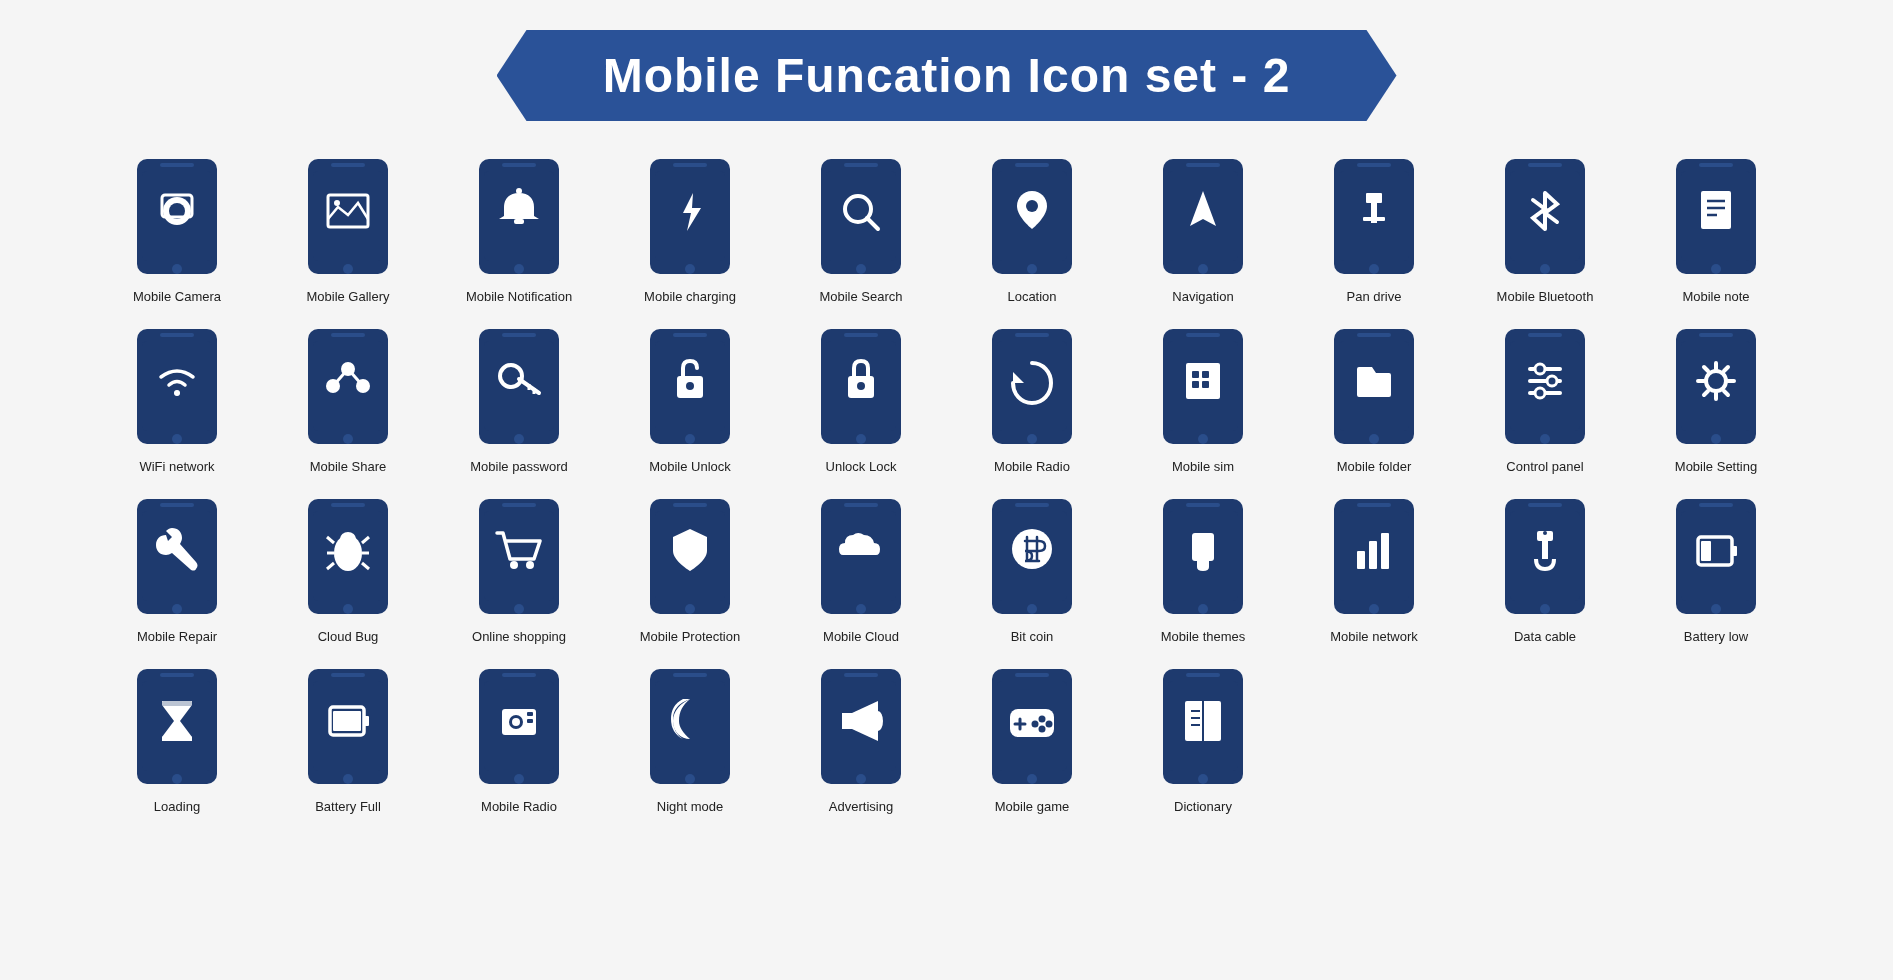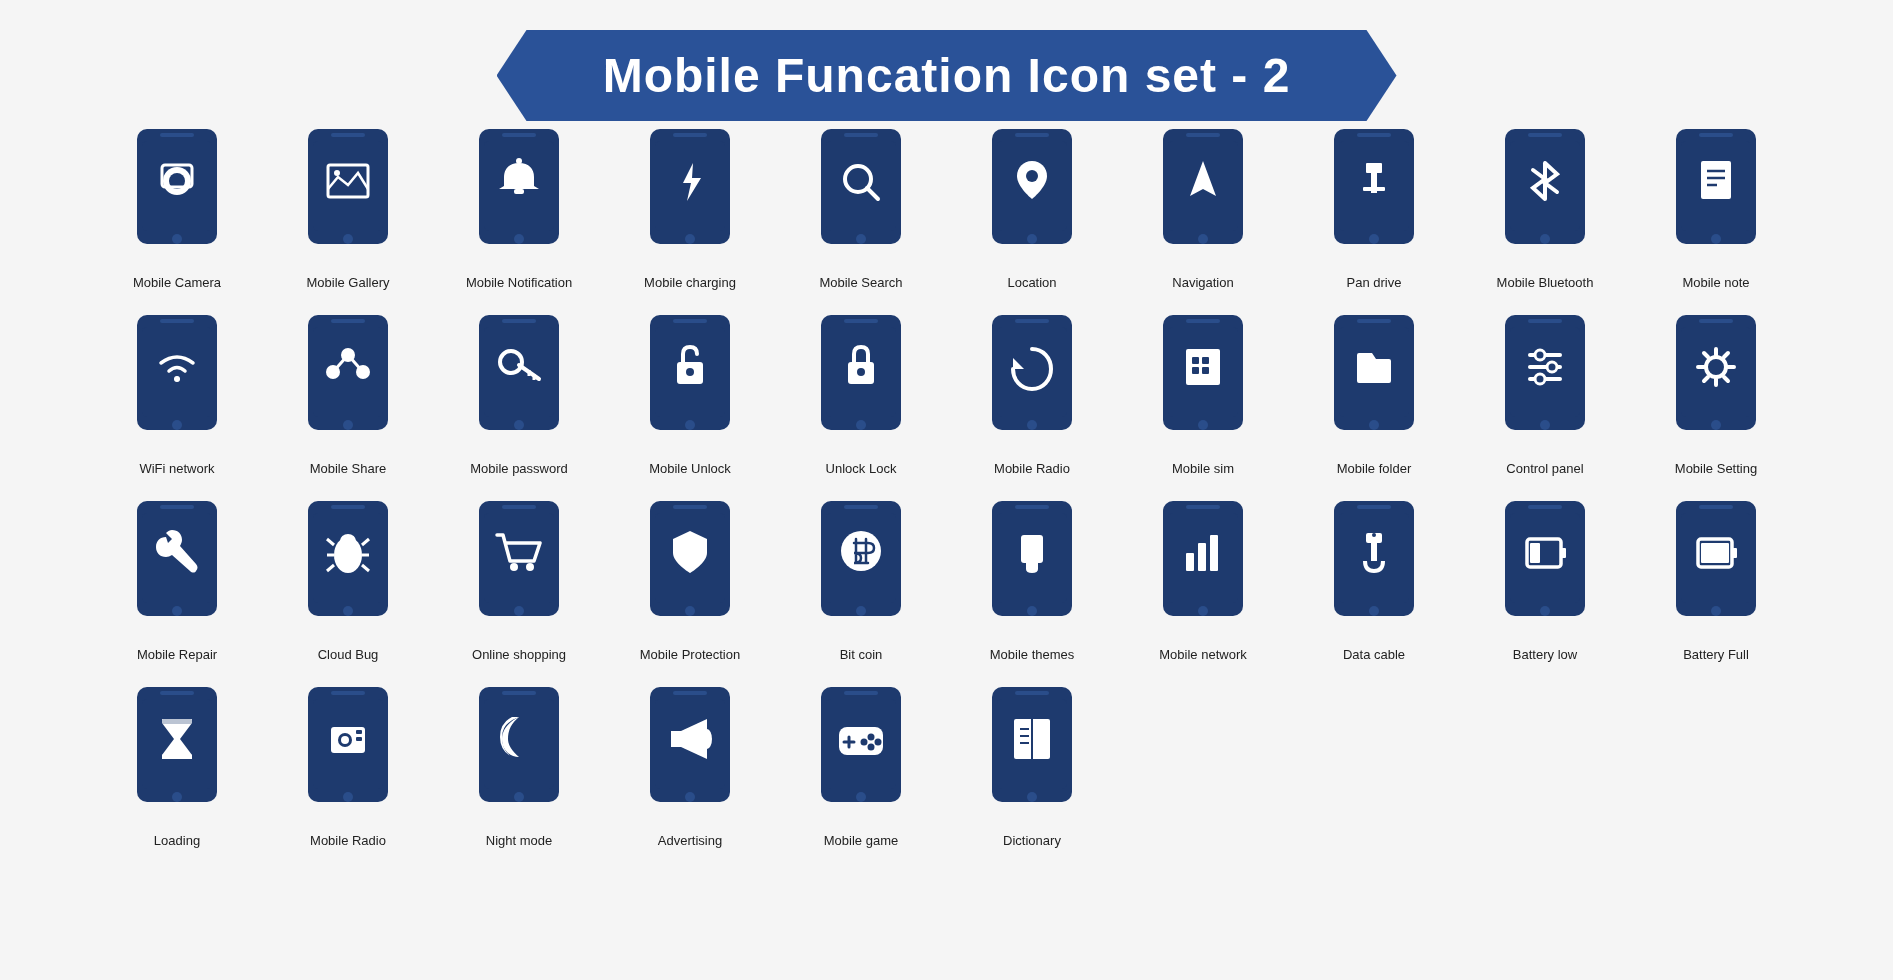--- a/index.html
+++ b/index.html
@@ -9,20 +9,21 @@
       display: flex;
       flex-direction: column;
       align-items: center;
       padding: 20px;
       min-height: 980px;
       width: 1893px;
     }
 
     .banner {
       position: relative;
+      margin-bottom: 30px;
       margin-top: 10px;
     }
 
     .banner-shape {
       background: #2a5298;
       padding: 18px 80px;
       clip-path: polygon(30px 0%, calc(100% - 30px) 0%, 100% 50%, calc(100% - 30px) 100%, 30px 100%, 0% 50%);
       display: flex;
       align-items: center;
       justify-content: center;
@@ -40,21 +41,21 @@
       display: grid;
       grid-template-columns: repeat(10, 1fr);
       gap: 15px 10px;
       width: 1700px;
     }
 
     .icon-item {
       display: flex;
       flex-direction: column;
       align-items: center;
-      gap: 20px;
+      gap: 4px;
     }
 
     .icon-item svg {
       width: 110px;
       height: 130px;
     }
 
     .icon-label {
       font-size: 13px;
       color: #222;
@@ -484,20 +485,35 @@
       <div><svg viewBox="0 0 110 130" xmlns="http://www.w3.org/2000/svg">
 
     <rect x="15" y="8" width="80" height="115" rx="10" fill="#1e3a6e"></rect>
 
     <rect x="20" y="20" width="70" height="90" rx="5" fill="#1e3a6e"></rect>
 
     <rect x="38" y="12" width="34" height="4" rx="2" fill="#2a4d8a"></rect>
 
     <circle cx="55" cy="118" r="5" fill="#2a4d8a"></circle>
 
+    <path d="M37 64 Q33 64 33 58 Q33 52 39 52 Q39 44 47 44 Q52 40 58 44 Q66 44 68 52 Q74 52 74 58 Q74 64 70 64 Z" fill="white"></path>
+  </svg></div>
+      <span class="icon-label">Mobile Cloud</span>
+    </div>
+    <div class="icon-item">
+      <div><svg viewBox="0 0 110 130" xmlns="http://www.w3.org/2000/svg">
+
+    <rect x="15" y="8" width="80" height="115" rx="10" fill="#1e3a6e"></rect>
+
+    <rect x="20" y="20" width="70" height="90" rx="5" fill="#1e3a6e"></rect>
+
+    <rect x="38" y="12" width="34" height="4" rx="2" fill="#2a4d8a"></rect>
+
+    <circle cx="55" cy="118" r="5" fill="#2a4d8a"></circle>
+
     <circle cx="55" cy="58" r="20" fill="white"></circle>
           <path d="M50 46 L50 70 M60 46 L60 70 M48 50 L62 50 Q68 50 68 55 Q68 60 62 60 L48 60 Q55 60 55 65 Q55 70 48 70 L62 70" stroke="#1e3a6e" stroke-width="2.5" fill="none" stroke-linecap="round"></path>
   </svg></div>
       <span class="icon-label">Bit coin</span>
     </div>
     <div class="icon-item">
       <div><svg viewBox="0 0 110 130" xmlns="http://www.w3.org/2000/svg">
 
     <rect x="15" y="8" width="80" height="115" rx="10" fill="#1e3a6e"></rect>
 
@@ -568,42 +584,42 @@
       <div><svg viewBox="0 0 110 130" xmlns="http://www.w3.org/2000/svg">
 
     <rect x="15" y="8" width="80" height="115" rx="10" fill="#1e3a6e"></rect>
 
     <rect x="20" y="20" width="70" height="90" rx="5" fill="#1e3a6e"></rect>
 
     <rect x="38" y="12" width="34" height="4" rx="2" fill="#2a4d8a"></rect>
 
     <circle cx="55" cy="118" r="5" fill="#2a4d8a"></circle>
 
+    <path d="M40 40 L70 40 L70 44 L58 60 L70 76 L70 80 L40 80 L40 76 L52 60 L40 44 Z" fill="white"></path>
+          <rect x="40" y="40" width="30" height="5" rx="1" fill="#1e3a6e" opacity="0.3"></rect>
+          <path d="M40 76 L55 68 L70 76" fill="white"></path>
+  </svg></div>
+      <span class="icon-label">Loading</span>
+    </div>
+    <div class="icon-item">
+      <div><svg viewBox="0 0 110 130" xmlns="http://www.w3.org/2000/svg">
+
+    <rect x="15" y="8" width="80" height="115" rx="10" fill="#1e3a6e"></rect>
+
+    <rect x="20" y="20" width="70" height="90" rx="5" fill="#1e3a6e"></rect>
+
+    <rect x="38" y="12" width="34" height="4" rx="2" fill="#2a4d8a"></rect>
+
+    <circle cx="55" cy="118" r="5" fill="#2a4d8a"></circle>
+
     <rect x="37" y="46" width="34" height="28" rx="3" fill="none" stroke="white" stroke-width="3.5"></rect>
           <rect x="71" y="55" width="5" height="10" rx="1" fill="white"></rect>
           <rect x="40" y="50" width="28" height="20" rx="1" fill="white"></rect>
   </svg></div>
       <span class="icon-label">Battery Full</span>
-    </div>
-    <div class="icon-item">
-      <div><svg viewBox="0 0 110 130" xmlns="http://www.w3.org/2000/svg">
-
-    <rect x="15" y="8" width="80" height="115" rx="10" fill="#1e3a6e"></rect>
-
-    <rect x="20" y="20" width="70" height="90" rx="5" fill="#1e3a6e"></rect>
-
-    <rect x="38" y="12" width="34" height="4" rx="2" fill="#2a4d8a"></rect>
-
-    <circle cx="55" cy="118" r="5" fill="#2a4d8a"></circle>
-
-    <path d="M40 40 L70 40 L70 44 L58 60 L70 76 L70 80 L40 80 L40 76 L52 60 L40 44 Z" fill="white"></path>
-          <rect x="40" y="40" width="30" height="5" rx="1" fill="#1e3a6e" opacity="0.3"></rect>
-          <path d="M40 76 L55 68 L70 76" fill="white"></path>
-  </svg></div>
-      <span class="icon-label">Loading</span>
     </div>
     <div class="icon-item">
       <div><svg viewBox="0 0 110 130" xmlns="http://www.w3.org/2000/svg">
 
     <rect x="15" y="8" width="80" height="115" rx="10" fill="#1e3a6e"></rect>
 
     <rect x="20" y="20" width="70" height="90" rx="5" fill="#1e3a6e"></rect>
 
     <rect x="38" y="12" width="34" height="4" rx="2" fill="#2a4d8a"></rect>
 

